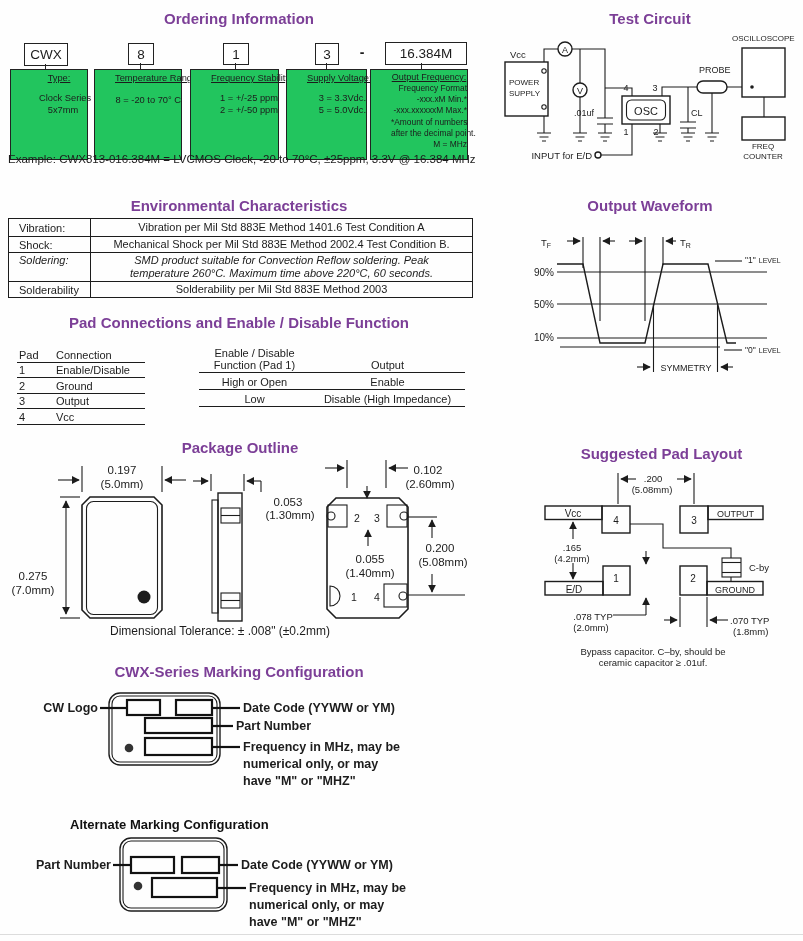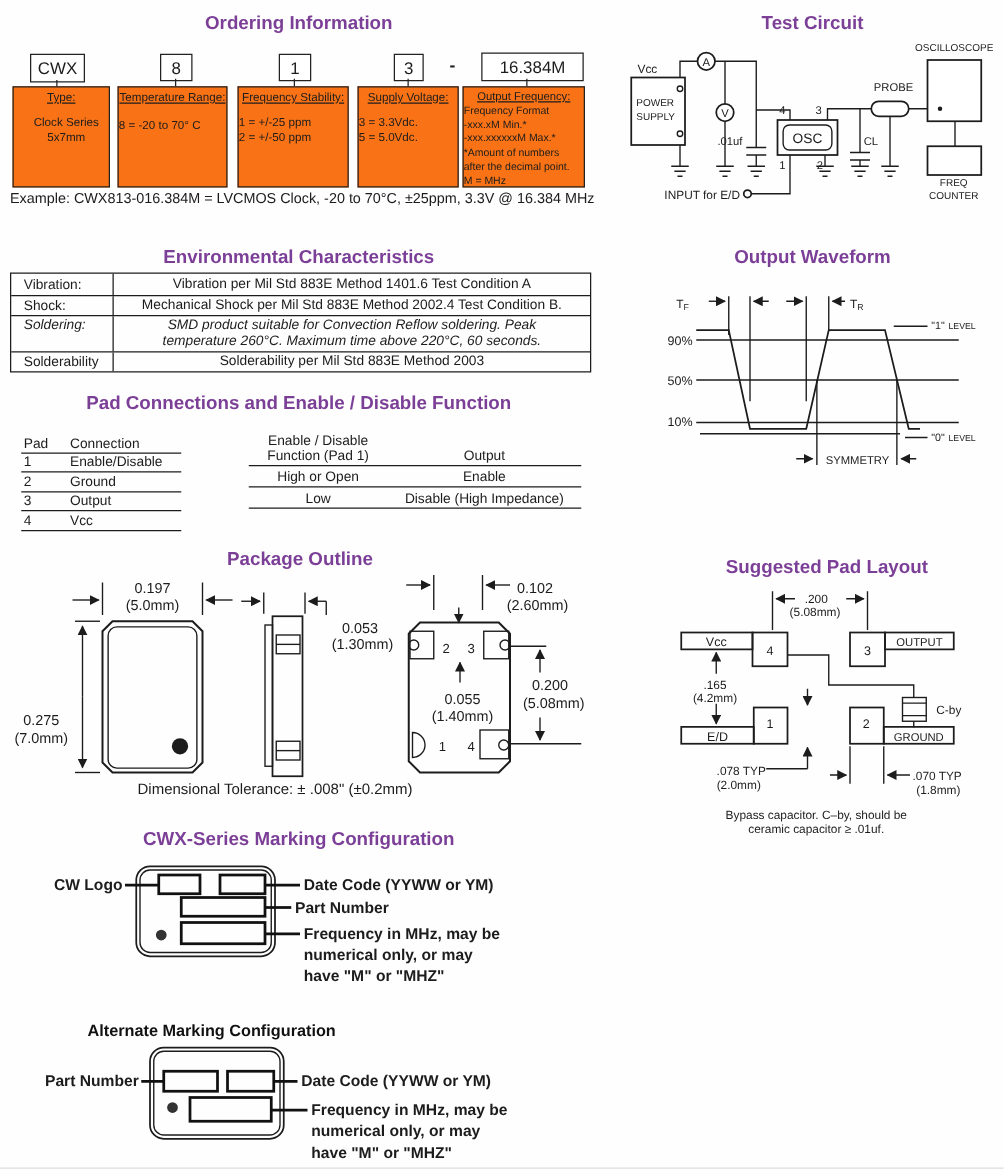--- a/index.html
+++ b/index.html
@@ -5,23 +5,23 @@
   html,body{margin:0;padding:0;background:#fff;}
   #page{position:relative;width:803px;height:941px;background:#fefefe;overflow:hidden;
         font-family:"Liberation Sans","DejaVu Sans",sans-serif;color:#1c1c1c;}
   .abs{position:absolute;}
   .h-purple{position:absolute;font-weight:bold;font-size:15px;color:#7c3f97;text-align:center;}
   .h-black{position:absolute;font-weight:bold;font-size:13px;color:#111;}
   
   .code-box{position:absolute;border:1.4px solid #222;display:flex;align-items:center;justify-content:center;
             font-size:13.5px;background:#fff;}
   .tick{position:absolute;width:1.3px;background:#222;}
-  .detail-box{position:absolute;border:1.3px solid #222;top:69px;height:81px;background:#f97316;box-sizing:border-box;}
+  .detail-box{position:absolute;border:1.3px solid #222;top:69px;height:91px;background:#22c55e;box-sizing:border-box;padding-left:20px;}
   .db-title{font-size:9.3px;text-decoration:underline;text-align:center;margin-top:3px;white-space:nowrap;}
-  .db-lines{text-align:left;}
+  .db-lines{text-align:right;}
   .db-line{font-size:9.3px;line-height:12px;white-space:nowrap;}
   .db-line-sm{font-size:8.4px;line-height:11.2px;white-space:nowrap;}
   .example{position:absolute;left:8px;top:153px;font-size:11.5px;white-space:nowrap;}
   
   .env-table{position:absolute;left:8px;top:218px;width:465px;border:1.3px solid #1c1c1c;box-sizing:border-box;font-size:11px;}
   .env-row{display:flex;align-items:center;}
   .env-row + .env-row{border-top:1.2px solid #1c1c1c;}
   .env-label{width:82px;align-self:stretch;display:flex;align-items:center;border-right:1.2px solid #1c1c1c;padding-left:10px;box-sizing:border-box;}
   .env-value{flex:1;text-align:center;padding:1px 8px;line-height:13px;}
   

